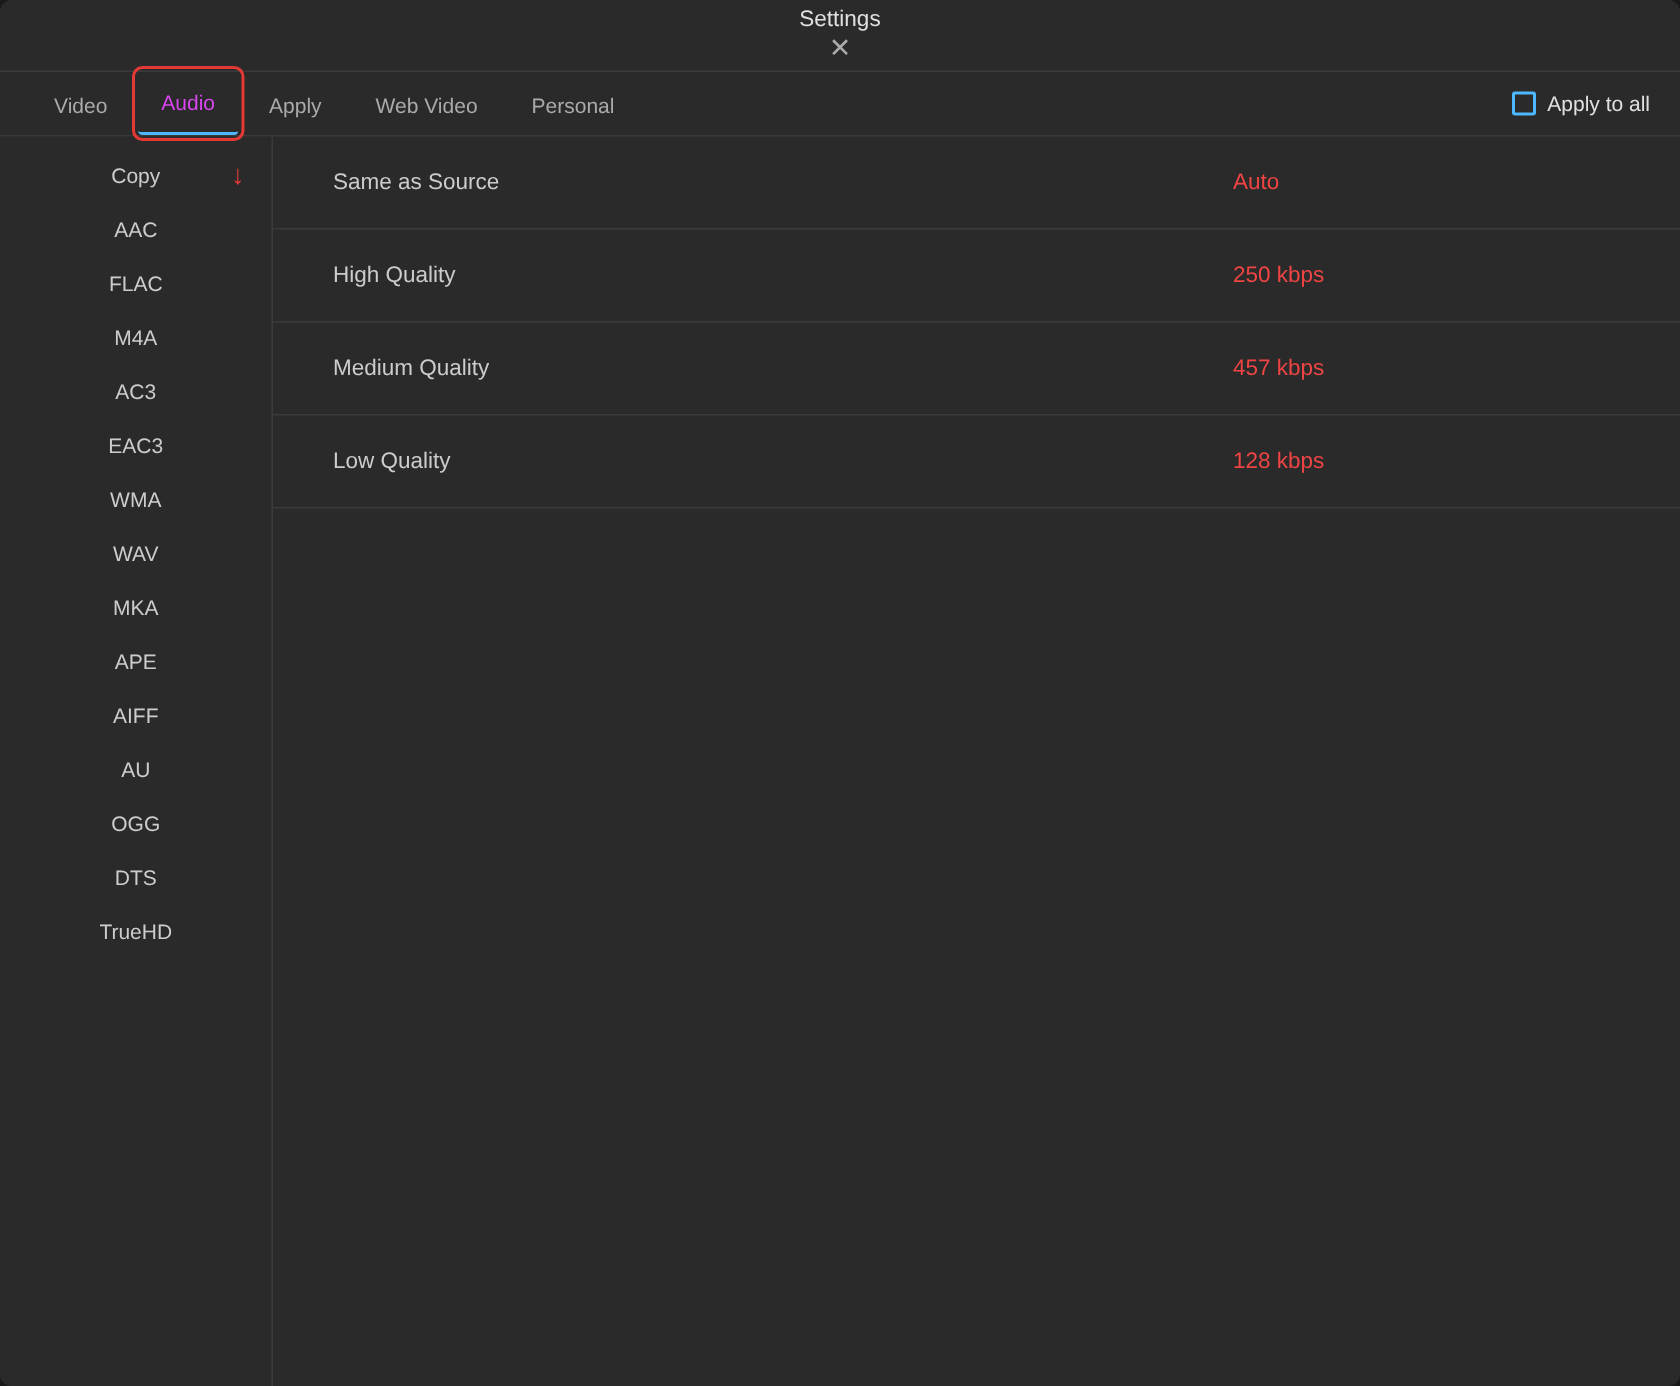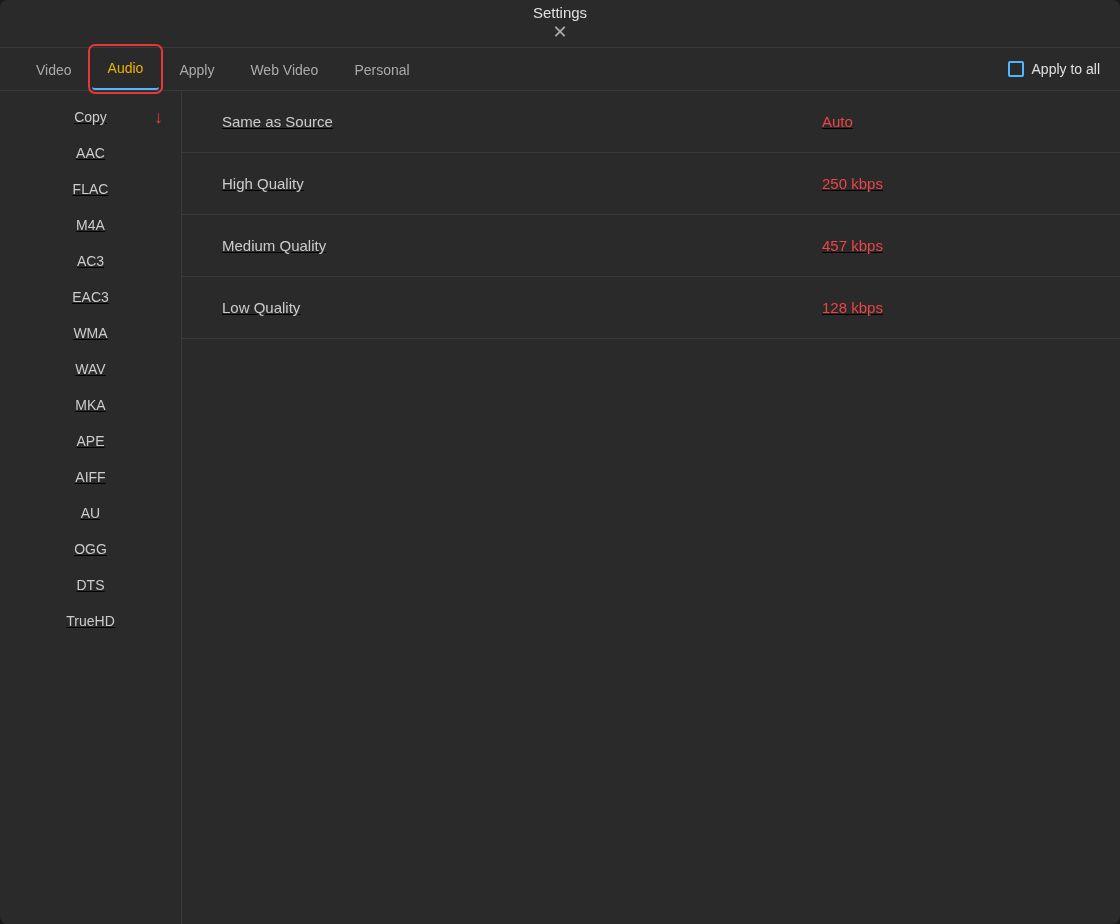--- a/index.html
+++ b/index.html
@@ -74,21 +74,21 @@
       padding: 12px 16px;
       color: #aaa;
       font-size: 14px;
       cursor: pointer;
       border: none;
       background: none;
       position: relative;
     }
 
     .tab.active {
-      color: #eab308;
+      color: #d946ef;
       border-bottom: 2px solid #4db8ff;
     }
 
     .tab.active.highlighted {
       outline: 2px solid #e53935;
       outline-offset: 2px;
       border-radius: 3px;
     }
 
     .apply-all-container {
@@ -112,21 +112,20 @@
     .apply-all-label {
       color: #e0e0e0;
       font-size: 14px;
       cursor: pointer;
     }
 
     .content {
       display: flex;
       flex: 1;
       overflow: hidden;
-      text-decoration: underline;
     }
 
     .sidebar {
       width: 182px;
       background: #2a2a2a;
       border-right: 1px solid #3a3a3a;
       overflow-y: auto;
       padding: 8px 0;
     }
 

